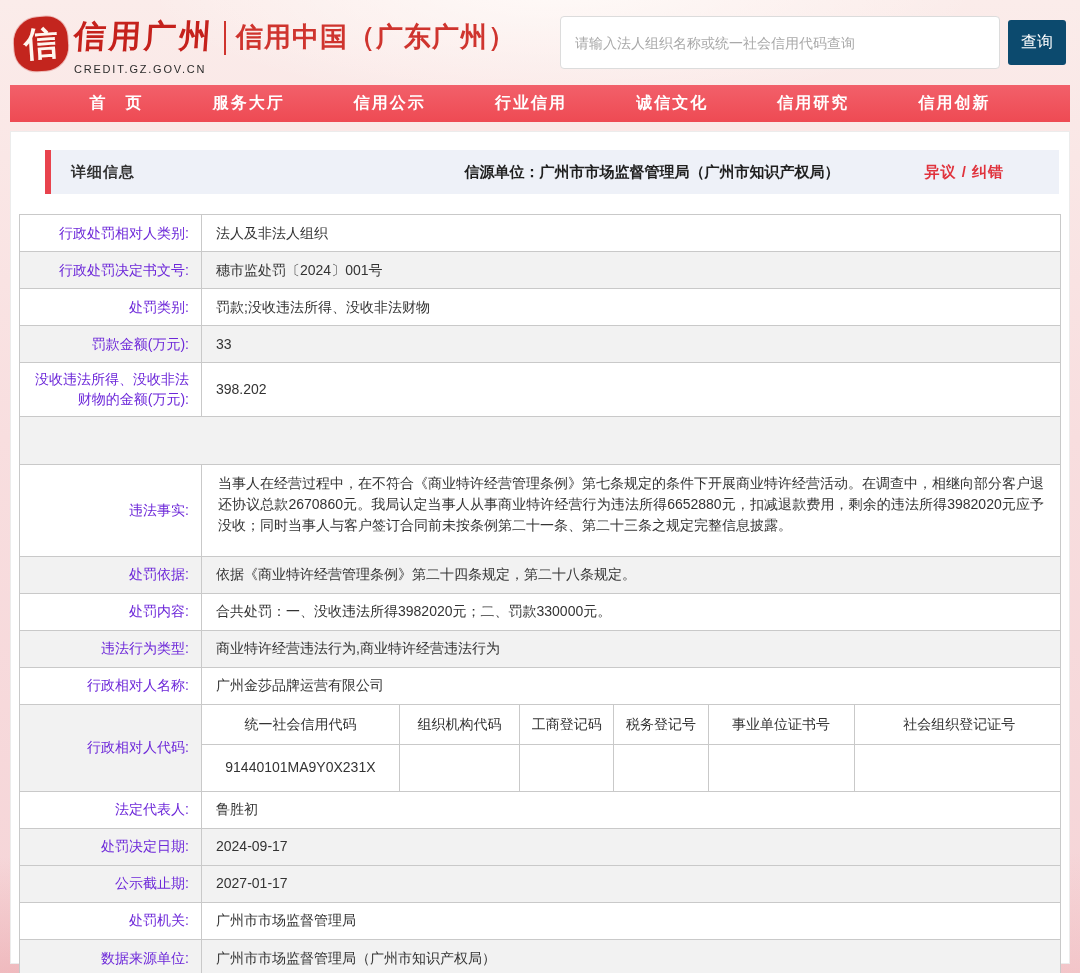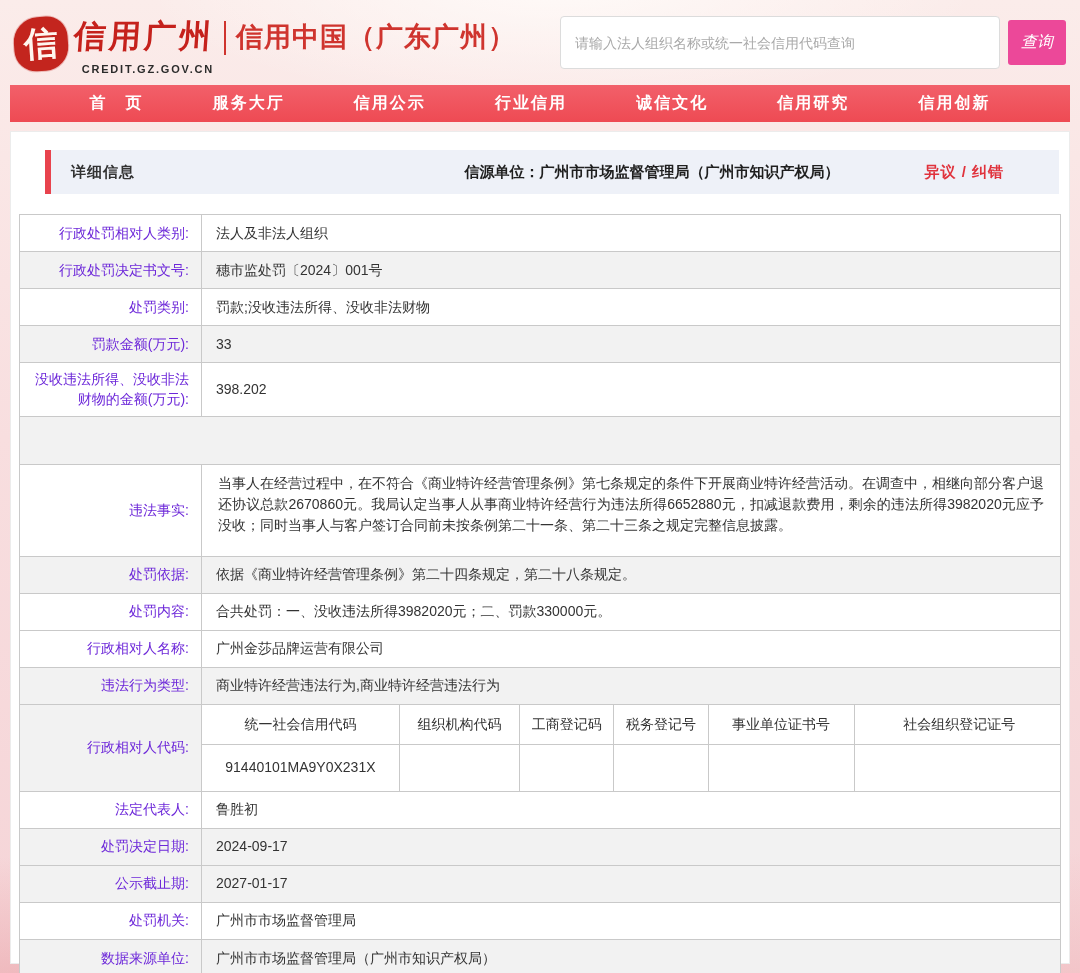--- a/index.html
+++ b/index.html
@@ -19,36 +19,35 @@
   .seal {
     width:54px; height:54px; margin-top:6px;
     background:#c3251e; color:#fff6ef;
     border-radius:46% 38% 44% 40%;
     display:flex; align-items:center; justify-content:center;
     font-size:34px; font-weight:bold; transform:rotate(-4deg);
     box-shadow:0 0 0 1px rgba(195,37,30,.25);
   }
   .brand-col { margin-left:6px; }
   .brand { font-size:32px; font-weight:bold; color:#c5211c; letter-spacing:3px; transform:skewX(-4deg); line-height:34px; margin-top:8px; }
-  .domain { font-size:11px; font-weight:bold; color:#2b2b2b; letter-spacing:1.8px; margin-top:10px;text-align:right; }
+  .domain { font-size:11px; font-weight:normal; color:#2b2b2b; letter-spacing:1.8px; margin-top:10px; }
   .logo-divider { width:2px; height:34px; background:#cf342e; margin:10px 10px 0 10px; }
   .site-title { font-size:27px; color:#cf342e; font-weight:600; letter-spacing:1px; margin-top:8px; }
 
   .search { display:flex; align-items:center; }
   .search input {
     width:440px; height:53px; background:#fff; border:1px solid #dcdcdc; border-radius:4px;
     padding:0 14px; font-size:14px; color:#333; outline:none;
     font-family:"Liberation Sans","DejaVu Sans",sans-serif;
   }
   .search input::placeholder { color:#a9a9a9; }
   .search button {
     width:58px; height:45px; margin-left:8px; border:none; border-radius:3px;
-    background:#ec4899; color:#fff; font-size:16px; cursor:pointer;
+    background:#0c4a6e; color:#fff; font-size:16px; cursor:pointer;
     font-family:"Liberation Sans","DejaVu Sans",sans-serif;
-    font-style:italic;
   }
 
   
   .nav {
     margin:0 10px; height:37px;
     background:linear-gradient(180deg,#f2606a 0%, #ee4a53 100%);
     display:flex; align-items:center; justify-content:space-around; padding:0 45px;
   }
   .nav a { color:#fff; font-size:16px; font-weight:600; letter-spacing:2px; text-decoration:none; cursor:pointer; }
 
@@ -174,28 +173,28 @@
     <div class="trow shaded">
       <div class="tlabel">处罚依据:</div>
       <div class="tvalue">依据《商业特许经营管理条例》第二十四条规定，第二十八条规定。</div>
     </div>
 
     <div class="trow">
       <div class="tlabel">处罚内容:</div>
       <div class="tvalue">合共处罚：一、没收违法所得3982020元；二、罚款330000元。</div>
     </div>
 
+    <div class="trow shaded">
+      <div class="tlabel">违法行为类型:</div>
+      <div class="tvalue">商业特许经营违法行为,商业特许经营违法行为</div>
+    </div>
+
     <div class="trow">
       <div class="tlabel">行政相对人名称:</div>
       <div class="tvalue">广州金莎品牌运营有限公司</div>
-    </div>
-
-    <div class="trow shaded">
-      <div class="tlabel">违法行为类型:</div>
-      <div class="tvalue">商业特许经营违法行为,商业特许经营违法行为</div>
     </div>
 
     <div class="trow shaded">
       <div class="tlabel">行政相对人代码:</div>
       <div class="tvalue nested">
         <table class="codes">
           <colgroup>
             <col style="width:23%">
               <col style="width:14%">
               <col style="width:11%">

